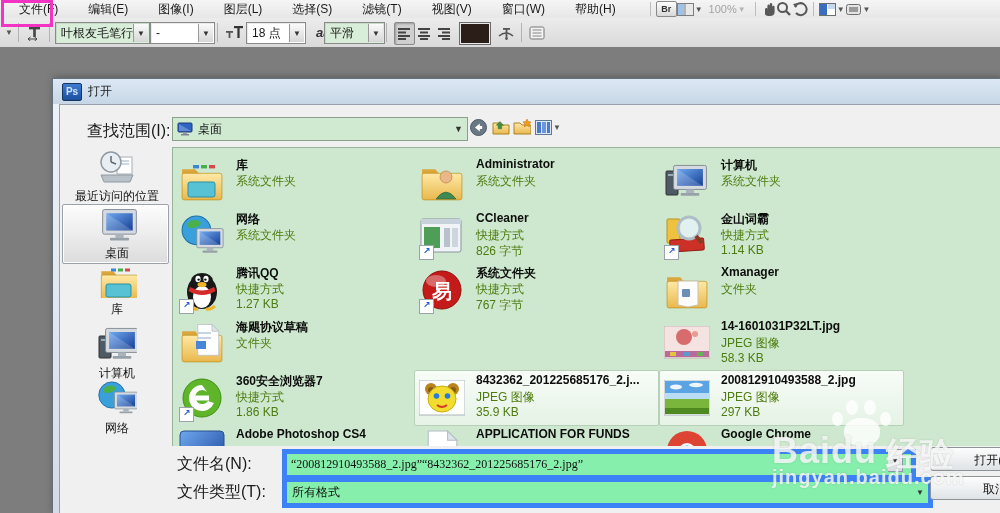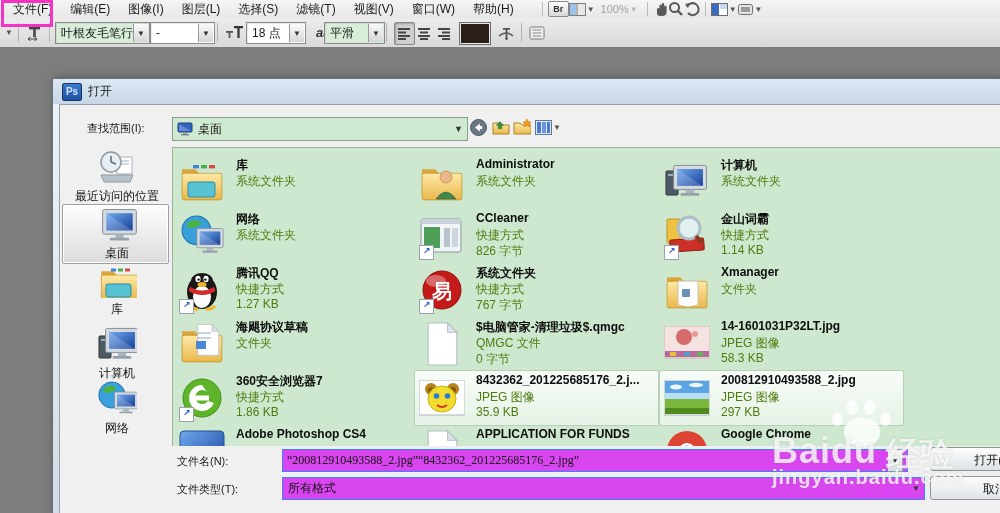--- a/index.html
+++ b/index.html
@@ -5,21 +5,21 @@
   html,body{margin:0;padding:0;}
   body{width:1000px;height:513px;position:relative;overflow:hidden;
        font-family:"Liberation Sans","DejaVu Sans",sans-serif;background:#7d7d7d;
        -webkit-font-smoothing:antialiased;}
   #screen{position:absolute;inset:0;}
 
   
   .menubar{position:absolute;left:0;top:0;right:0;height:18px;
     background:linear-gradient(#f5f5f5,#e7e7e7);border-bottom:1px solid #b0b0b0;
     display:flex;align-items:center;font-size:12px;color:#1a1a1a;padding-left:4px;}
-  .menu-item{padding:1px 9px;white-space:nowrap;}
+  .menu-item{padding:1px 15px;white-space:nowrap;}
   .annot-box{position:absolute;left:1px;top:0;width:46px;height:21px;border:3px solid #f233c4;z-index:60;}
   .appbar{display:flex;align-items:center;margin-left:14px;}
   .vsep{width:1px;height:14px;background:#bdbdbd;margin:0 5px;}
   .br-btn{width:19px;height:14px;border:1px solid #8a8a8a;border-radius:2px;background:linear-gradient(#fefefe,#d8d8d8);
     font-size:9px;font-weight:bold;color:#333;display:flex;align-items:center;justify-content:center;}
   .mini-ic{display:inline-flex;align-items:center;justify-content:center;}
   .dd{font-size:8px;color:#555;margin-left:1px;}
   .zoom-lvl{color:#a2a2a2;font-size:11px;margin:0 1px 0 6px;}
   .zoom-lvl-dd{color:#b5b5b5;font-size:8px;margin-right:4px;}
 
@@ -48,21 +48,21 @@
     box-shadow:2px 0 8px rgba(0,0,0,.35);}
   .dlg-title{position:absolute;left:0;top:0;right:0;height:25px;display:flex;align-items:center;padding-left:9px;gap:6px;
     background:linear-gradient(#dce8f4,#c7d6e6);font-size:12px;color:#1a1a1a;}
   .ps-badge{width:18px;height:16px;border:1px solid #17355f;border-radius:2px;
     background:linear-gradient(#3c7cd0,#1e4f9e);color:#cfe4ff;font-size:10px;font-weight:bold;
     display:flex;align-items:center;justify-content:center;}
   .dlg-body{position:absolute;left:6px;top:25px;right:0;bottom:0;background:#f0f0f0;
     border-left:1px solid #96a0aa;border-top:1px solid #96a0aa;}
   .dlg-body>*{position:absolute;}
 
-  .lbl{font-size:11px;color:#1a1a1a;white-space:nowrap;}
+  .lbl{font-size:16px;color:#1a1a1a;white-space:nowrap;}
 
   .lookin-combo{left:112px;top:12px;width:290px;height:22px;background:#cfead0;border:1px solid #8aa08c;
     display:flex;align-items:center;padding-left:4px;gap:5px;font-size:12px;color:#111;}
   .lookin-combo .cmb-arrow{position:absolute;right:4px;font-size:9px;color:#333;}
 
   .navbtn{width:18px;height:18px;display:flex;align-items:center;justify-content:center;}
 
   
   .side-item{position:absolute;left:4px;width:106px;text-align:center;font-size:12px;color:#111;}
   .side-sel{position:absolute;left:2px;top:99px;width:105px;height:58px;
@@ -76,21 +76,21 @@
   .row .m1,.row .m2{position:absolute;left:57px;font-size:12px;color:#4d7c0f;white-space:nowrap;}
   .row .m1{top:15px;} .row .m2{top:31px;}
   .row .ic{position:absolute;left:0;top:1px;width:46px;height:46px;}
   .hl{position:absolute;left:-5px;top:-4px;width:243px;height:54px;border:1px solid #b7d0b8;border-radius:2px;
     background:linear-gradient(rgba(252,254,252,.9),rgba(232,244,232,.9));}
   .sc{position:absolute;left:0;bottom:2px;width:13px;height:13px;background:#fff;border:1px solid #9aa2ac;
     font-size:9px;line-height:11px;text-align:center;color:#2a5ad0;font-weight:bold;}
   .cjk-ov{position:absolute;color:#fff;font-weight:bold;}
 
   
-  .fld{height:21px;border:1px solid #3b82f6;background:#d946ef;font-size:12px;color:#111;}
+  .fld{height:21px;border:5px solid #3b82f6;background:#86efac;font-size:12px;color:#111;}
   input.fld{padding:0 4px;font-family:"Liberation Serif","DejaVu Serif",serif;}
   .combo2{display:flex;align-items:center;padding-left:5px;position:relative;}
   .combo2 .cmb-arrow{position:absolute;right:4px;font-size:8px;color:#333;}
   .wbtn{position:absolute;width:130px;height:24px;border:1px solid #8e9396;border-radius:3px;
     background:linear-gradient(#fdfdfd,#dfe3e6);font-size:12px;color:#111;text-align:center;line-height:22px;z-index:8;}
 
   
   .wm{position:absolute;z-index:20;color:rgba(255,255,255,.78);text-shadow:0 0 2px rgba(120,130,120,.35);pointer-events:none;}
   .wm-brand{left:772px;top:430px;font-size:36px;font-weight:bold;letter-spacing:1px;}
   .wm-cjk{left:886px;top:432px;font-size:34px;font-weight:bold;}
@@ -486,28 +486,20 @@
             <circle cx="23" cy="23" r="19" fill="none" stroke="#8e0e0e"></circle>
             <ellipse cx="17" cy="14" rx="10" ry="6" fill="rgba(255,255,255,.35)"></ellipse>
           </svg>
           <span class="cjk-ov" style="left:13px;top:12px;font-size:20px">易</span>
           <span class="sc">↗</span>
           <span class="nm">系统文件夹</span>
           <span class="m1">快捷方式</span>
           <span class="m2">767 字节</span>
         </div>
 
-        <div class="row" style="left:246px;top:172px">
-          <svg class="ic">
-              <use href="#sym-page" width="46" height="46"></use>
-            </svg>
-          <span class="nm">$电脑管家-清理垃圾$.qmgc</span>
-          <span class="m1">QMGC 文件</span>
-          <span class="m2">0 字节</span>
-        </div>
 
         <div class="row" style="left:246px;top:226px">
           <span class="hl"></span>
           <svg class="ic" style="top:6px;height:36px">
             <rect x="0" y="0" width="46" height="35" fill="#fff" stroke="#aab4ba"></rect>
             <circle cx="12" cy="9" r="6" fill="#b9831f"></circle>
               <circle cx="34" cy="9" r="6" fill="#b9831f"></circle>
             <circle cx="12" cy="10" r="3" fill="#8a5c10"></circle>
               <circle cx="34" cy="10" r="3" fill="#8a5c10"></circle>
             <ellipse cx="23" cy="19" rx="14" ry="13" fill="#f2dd2e" stroke="#c8b010"></ellipse>

